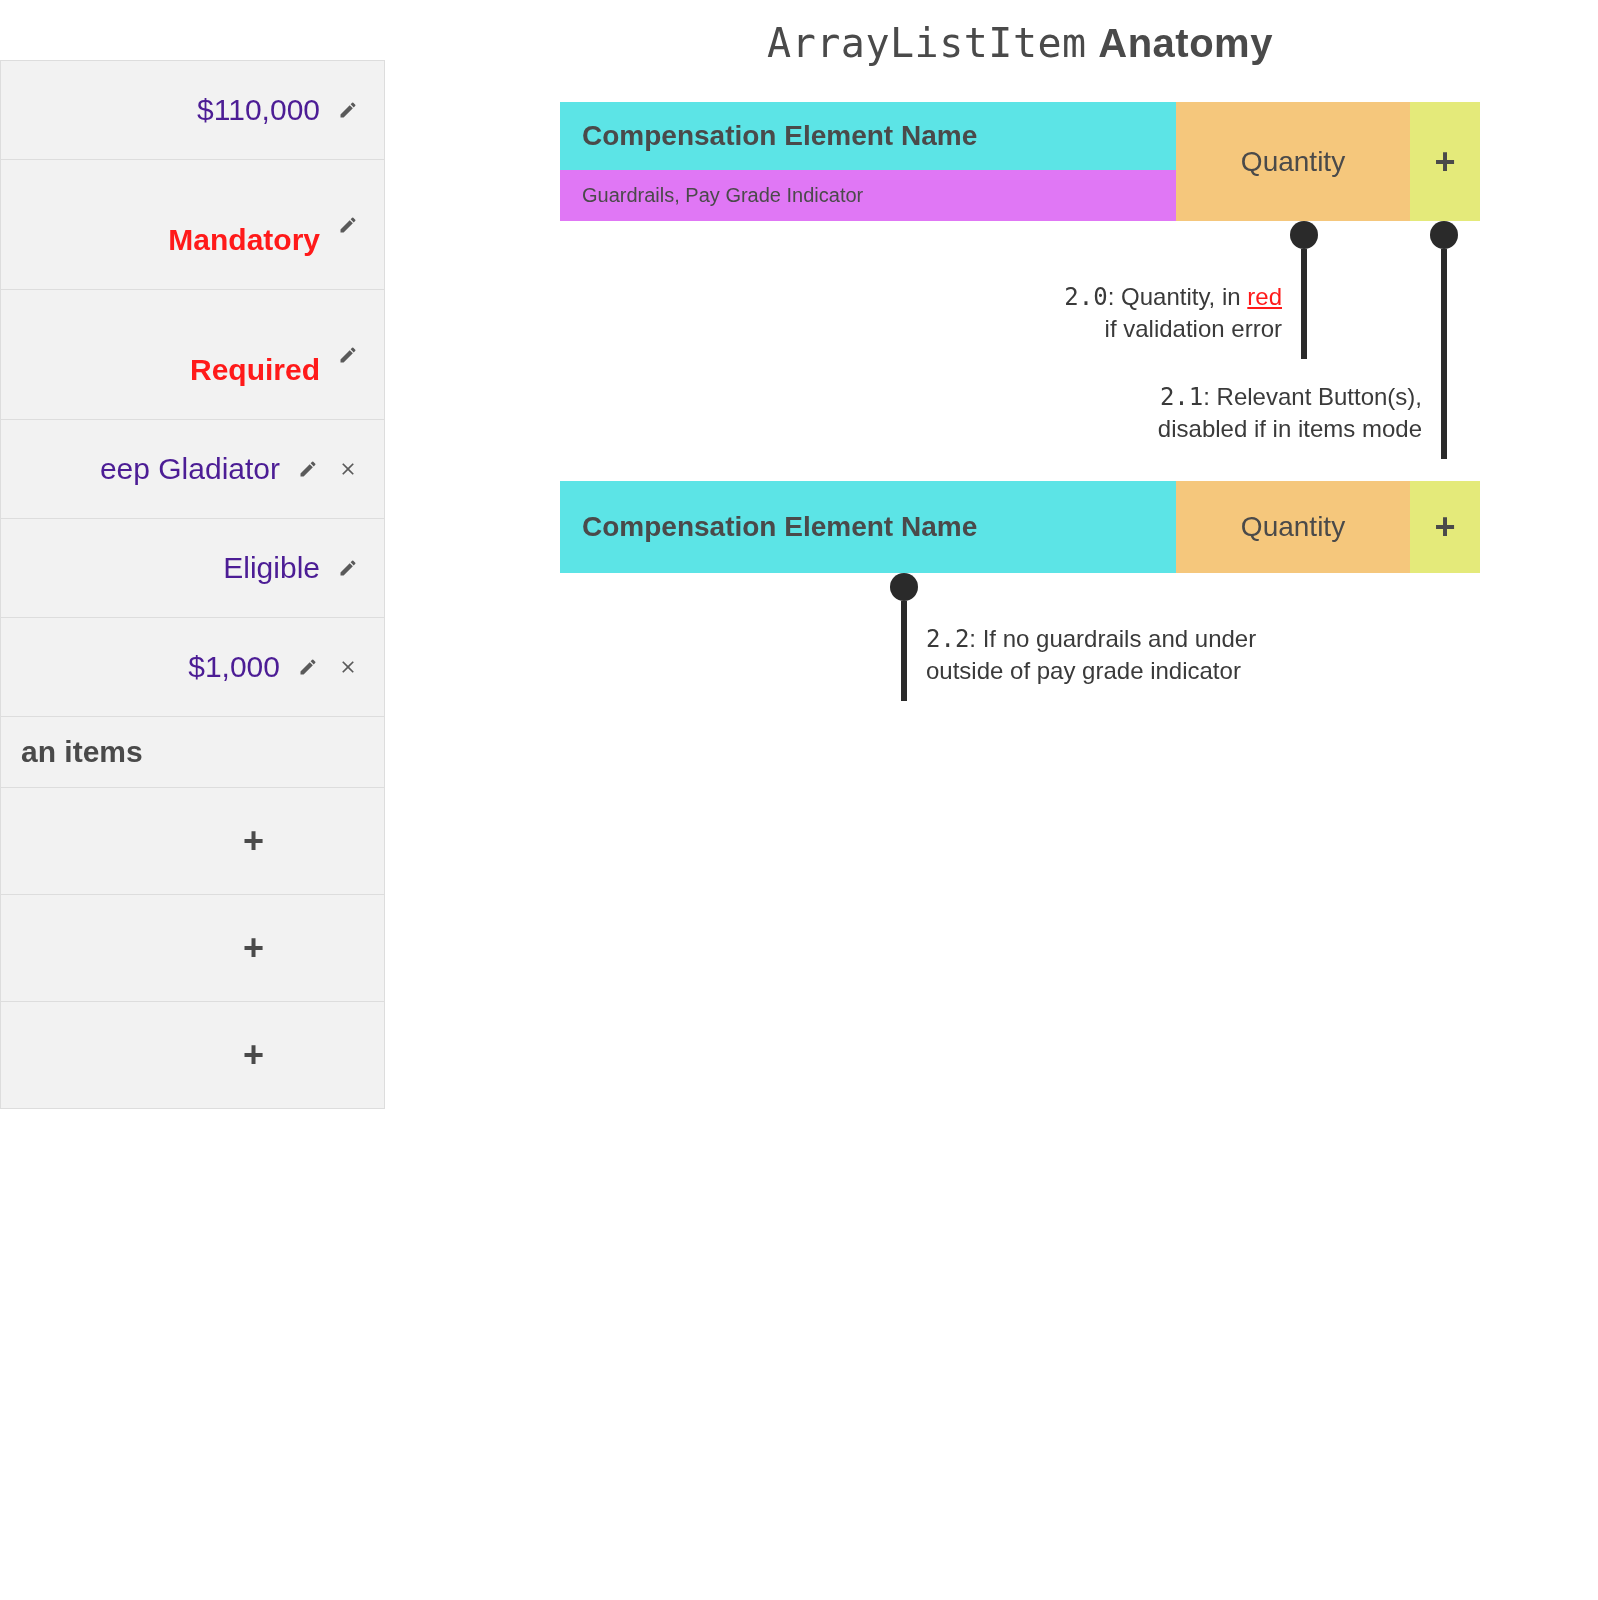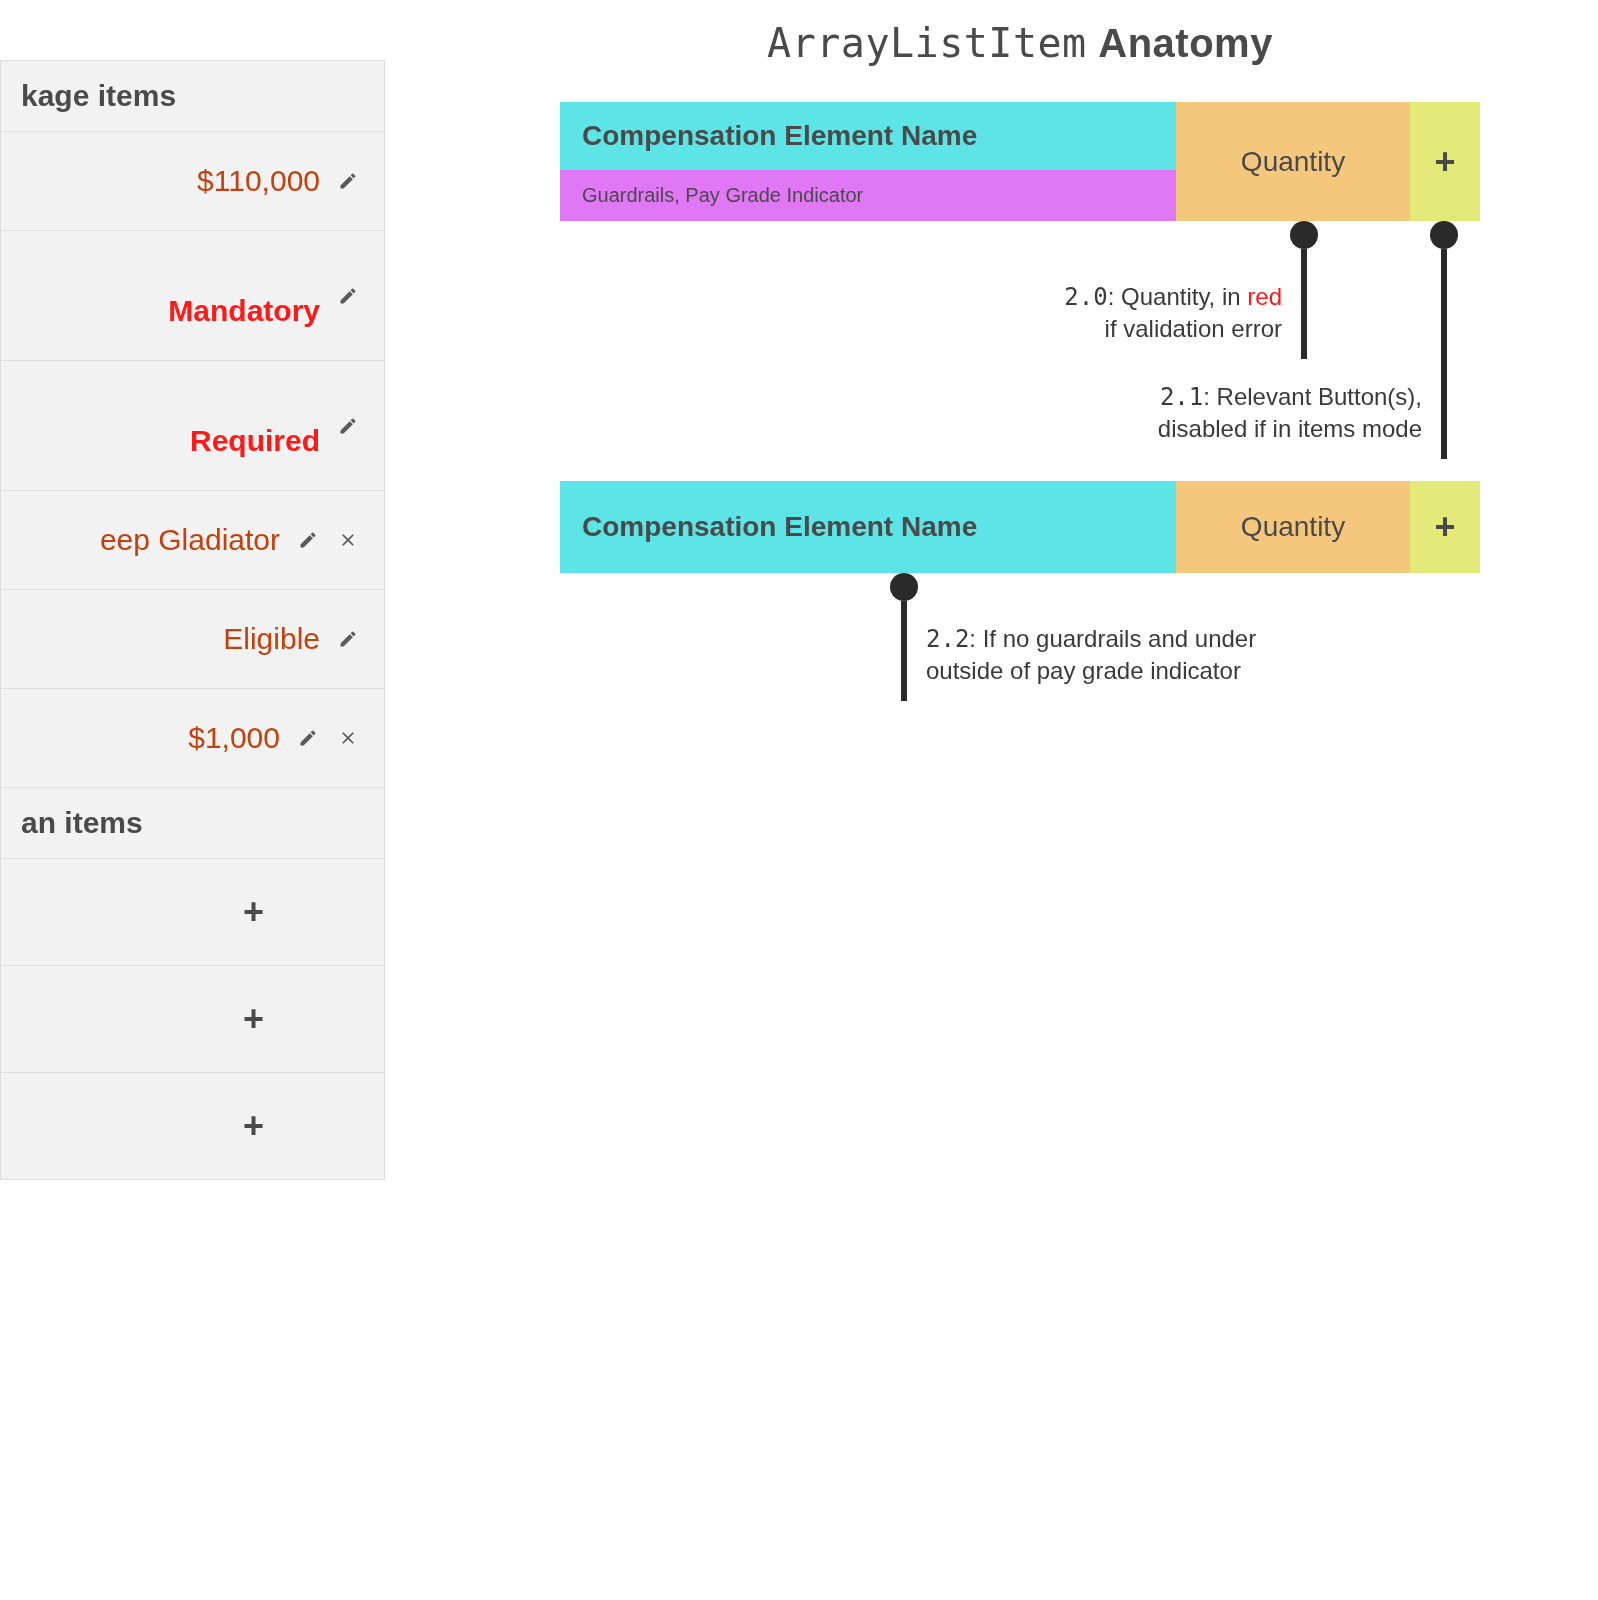--- a/index.html
+++ b/index.html
@@ -50,21 +50,21 @@
       font-weight: 500;
     }
     
     .sidebar-row .value.red {
       color: #ff1a1a;
       font-weight: 600;
       margin-top: 31px;
     }
     
     .sidebar-row .value.grey {
-      color: #c2410c;
+      color: #4c1d95;
       font-weight: 500;
     }
     
     .icon-btn {
       display: inline-flex;
       align-items: center;
       justify-content: center;
       width: 24px;
       height: 24px;
       cursor: pointer;
@@ -205,41 +205,41 @@
       line-height: 1.35;
       white-space: nowrap;
     }
     
     .pin-label .mono-num {
       font-family: "Menlo", "Consolas", monospace;
     }
     
     .pin-label .red-inline {
       color: #ff1a1a;
+      text-decoration: underline;
     }
     
     .pin-label.left-align {
       text-align: left;
     }
     
     .anatomy-block2 {
       margin-top: 0px;
     }
     
     .pin-container2 {
       position: relative;
       height: 180px;
       width: 100%;
     }
   </style>
 </head>
 <body>
 
 <div class="sidebar">
-  <div class="sidebar-header">kage items</div>
 
   <div class="sidebar-row">
     <span class="value grey">$110,000</span>
     <span class="icon-btn">
       <svg viewBox="0 0 24 24" fill="currentColor">
           <path d="M3 17.25V21h3.75L17.81 9.94l-3.75-3.75L3 17.25zM20.71 7.04a1 1 0 0 0 0-1.41l-2.34-2.34a1 1 0 0 0-1.41 0l-1.83 1.83 3.75 3.75 1.83-1.83z"></path>
         </svg>
     </span>
   </div>
 

